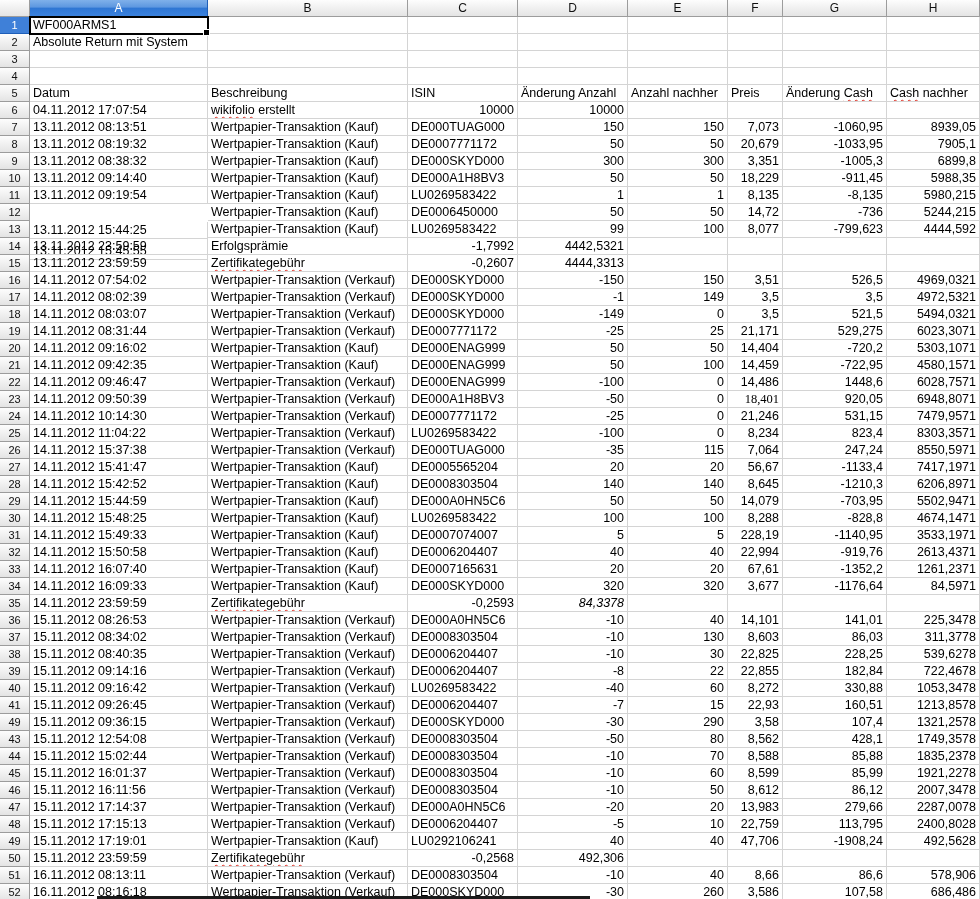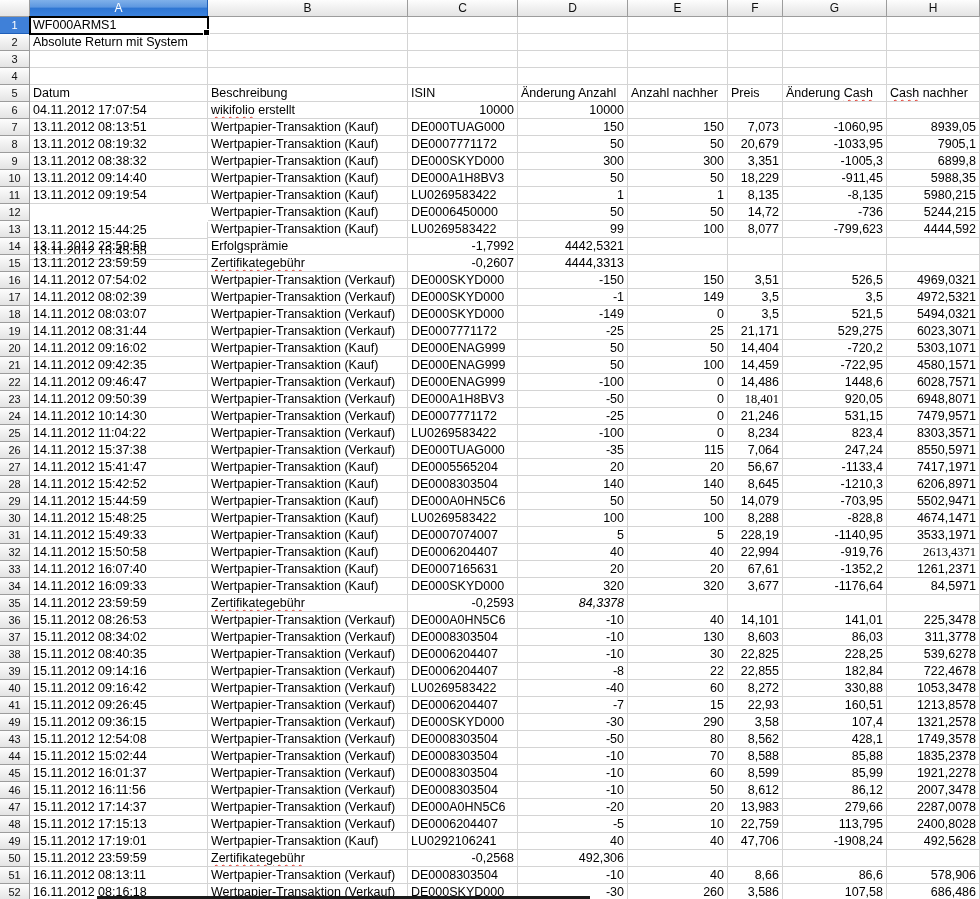--- a/index.html
+++ b/index.html
@@ -430,21 +430,21 @@
       </div>
       <div class="row">
         <div class="rowh">32</div>
         <div class="cell txt" style="width: 178px;">14.11.2012 15:50:58</div>
         <div class="cell txt" style="width: 200px;">Wertpapier-Transaktion (Kauf)</div>
         <div class="cell txt" style="width: 110px;">DE0006204407</div>
         <div class="cell num" style="width: 110px;">40</div>
         <div class="cell num" style="width: 100px;">40</div>
         <div class="cell num" style="width: 55px;">22,994</div>
         <div class="cell num" style="width: 104px;">-919,76</div>
-        <div class="cell num" style="width: 93px; font-family: Liberation Serif, serif;">2613,4371</div>
+        <div class="cell num" style="width: 93px;">2613,4371</div>
       </div>
       <div class="row">
         <div class="rowh">33</div>
         <div class="cell txt" style="width: 178px;">14.11.2012 16:07:40</div>
         <div class="cell txt" style="width: 200px;">Wertpapier-Transaktion (Kauf)</div>
         <div class="cell txt" style="width: 110px;">DE0007165631</div>
         <div class="cell num" style="width: 110px;">20</div>
         <div class="cell num" style="width: 100px;">20</div>
         <div class="cell num" style="width: 55px;">67,61</div>
         <div class="cell num" style="width: 104px;">-1352,2</div>

